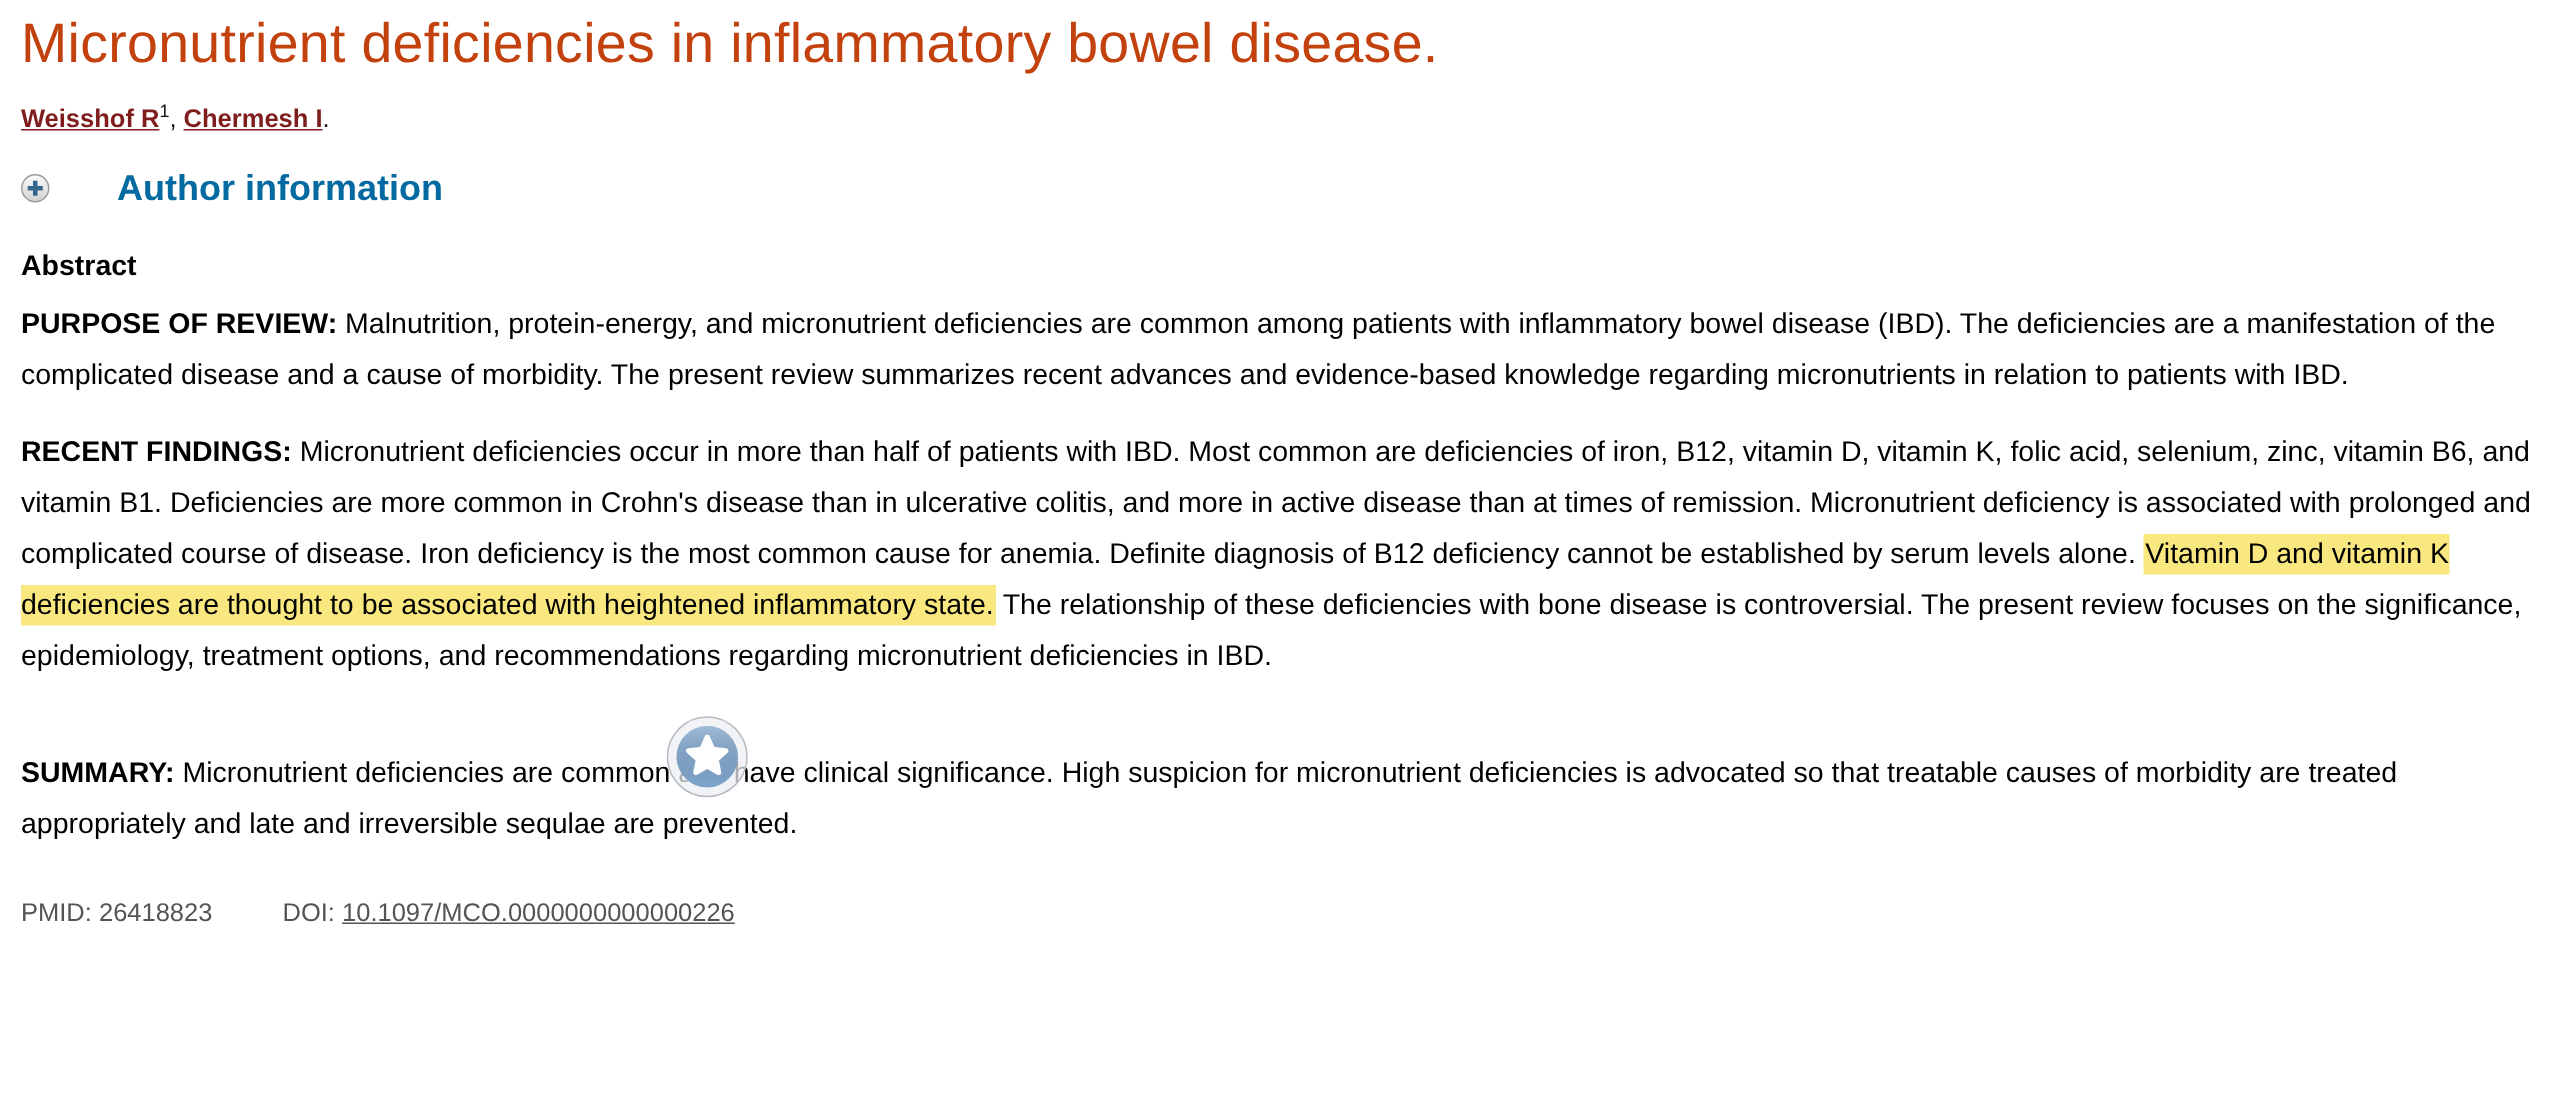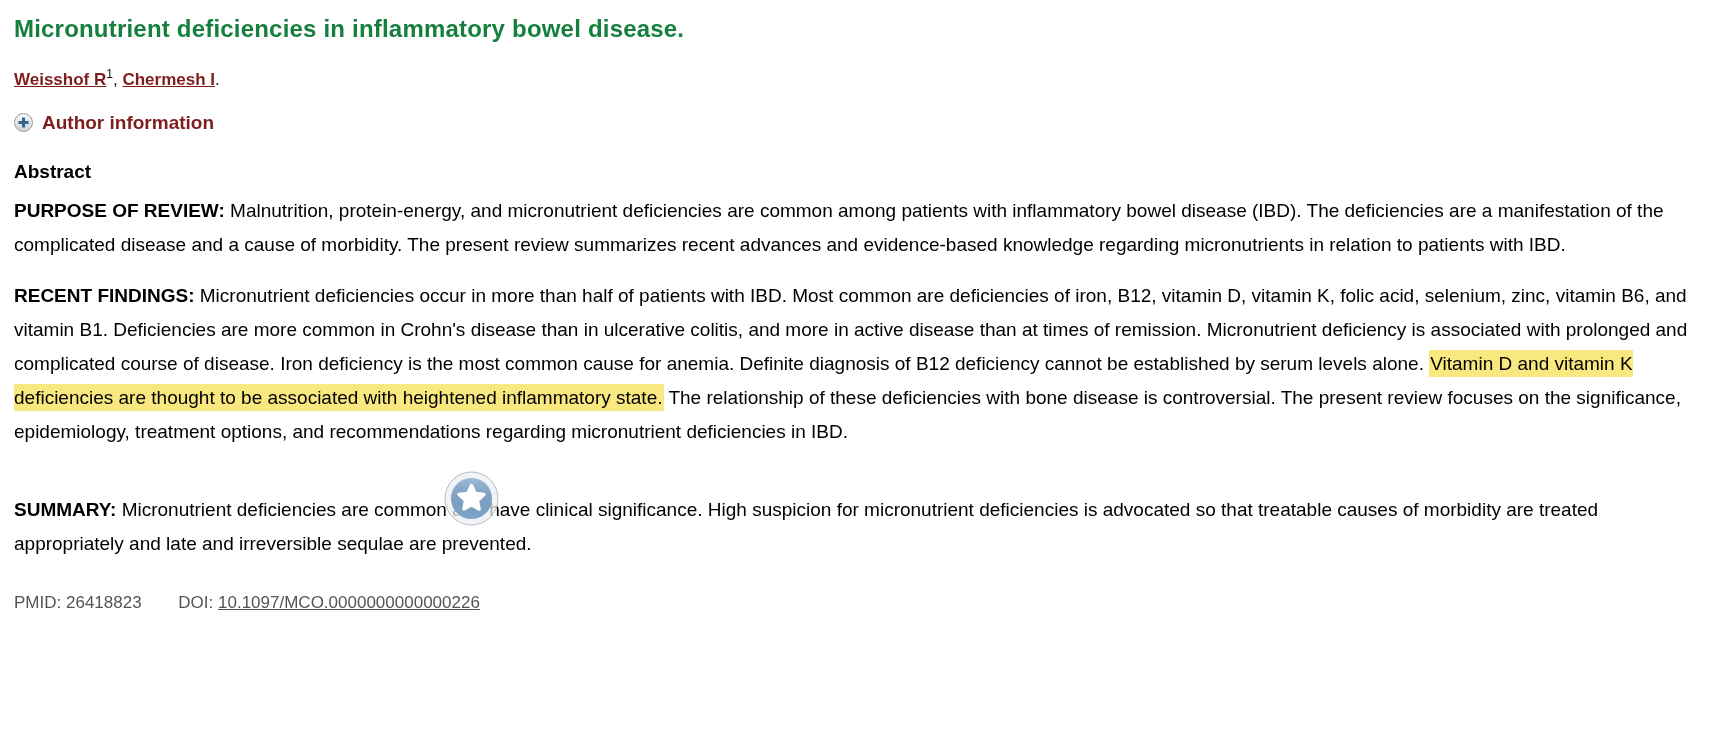--- a/index.html
+++ b/index.html
@@ -7,53 +7,53 @@
   body {
     width: 1714px; height: 734px;
     font-family: "Liberation Sans", "DejaVu Sans", sans-serif;
     color: #000; overflow: hidden; position: relative;
   }
   .page { padding: 12px 14px 0 14px; }
 
   .citation { font-size: 17px; line-height: 22px; margin-bottom: 18px; color: #111; }
   .citation a { color: #111; text-decoration: underline; cursor: pointer; }
 
-  h1.title { font-size: 24px; line-height: 34px; font-weight: bold; color: #15803d; margin-bottom: 16px; letter-spacing: 0.2px; }
+  h1.title { font-size: 37px; line-height: 34px; font-weight: normal; color: #c2410c; margin-bottom: 16px; letter-spacing: 0.2px; }
 
   .authors { font-size: 17px; line-height: 24px; margin-bottom: 20px; color: #111; }
   .authors a { color: #7f1d1d; text-decoration: underline; cursor: pointer; font-weight: bold; }
   .authors sup { font-size: 12px; text-decoration: none; }
 
   .author-info { display: flex; align-items: center; gap: 9px; margin-bottom: 26px; cursor: pointer; }
   .plus-icon {
     width: 19px; height: 19px; border-radius: 50%;
     background: linear-gradient(#fafafa, #d2d2d2);
     border: 1px solid #9b9b9b;
     display: inline-flex; align-items: center; justify-content: center;
     flex: 0 0 auto;
   }
   .plus-icon svg { display: block; }
-  .author-info .ai-label { font-size: 19px; font-weight: bold; color: #7f1d1d; }
+  .author-info .ai-label { font-size: 24px; font-weight: bold; color: #0369a1; margin-left: 36px; }
 
   h2.abstract-h { font-size: 19px; line-height: 24px; font-weight: bold; margin-bottom: 10px; }
 
   .abs { font-size: 19px; line-height: 34px; color: #000; margin-bottom: 17px; }
   .abs b { font-weight: bold; }
   .abs mark { background: #f9e77f; color: #000; padding: 3px 1px; }
   .abs.gap-after { margin-bottom: 44px; }
 
   .summary-wrap { position: relative; }
 
   .badge {
     position: absolute; left: 430px; top: -22px;
     width: 55px; height: 55px; cursor: pointer; z-index: 5;
   }
 
   .footer { margin-top: 32px; font-size: 17px; color: #545454; }
-  .footer .doi-group { margin-left: 32px; }
+  .footer .doi-group { margin-left: 42px; }
   .footer a { color: #545454; text-decoration: underline; cursor: pointer; }
 </style>
 </head>
 <body>
 
 <div class="page">
 
 
   <h1 class="title">Micronutrient deficiencies in inflammatory bowel disease.</h1>
 

